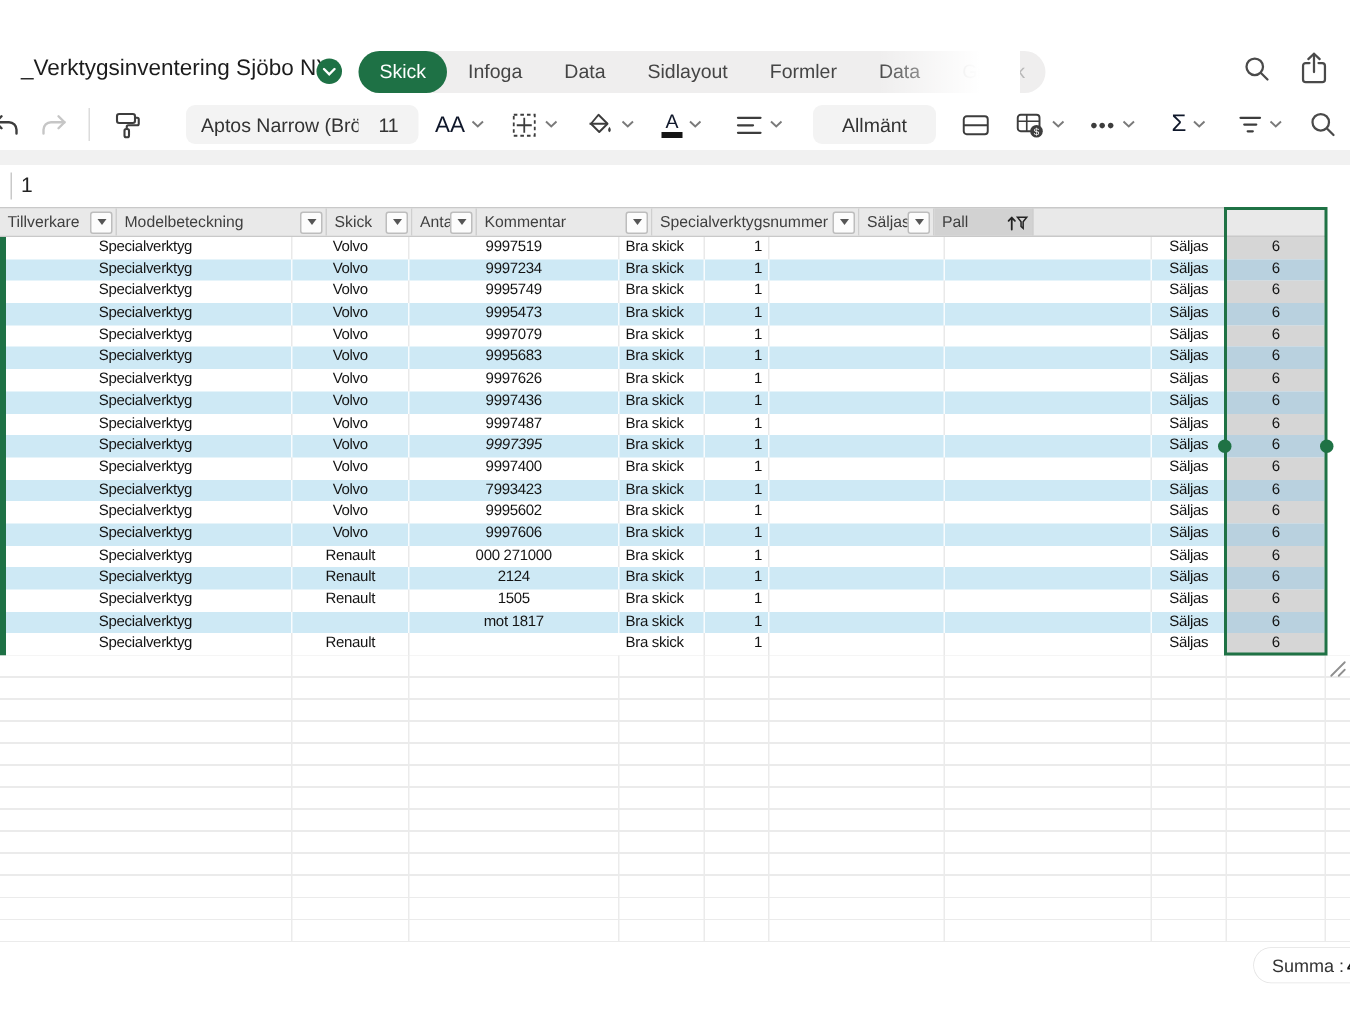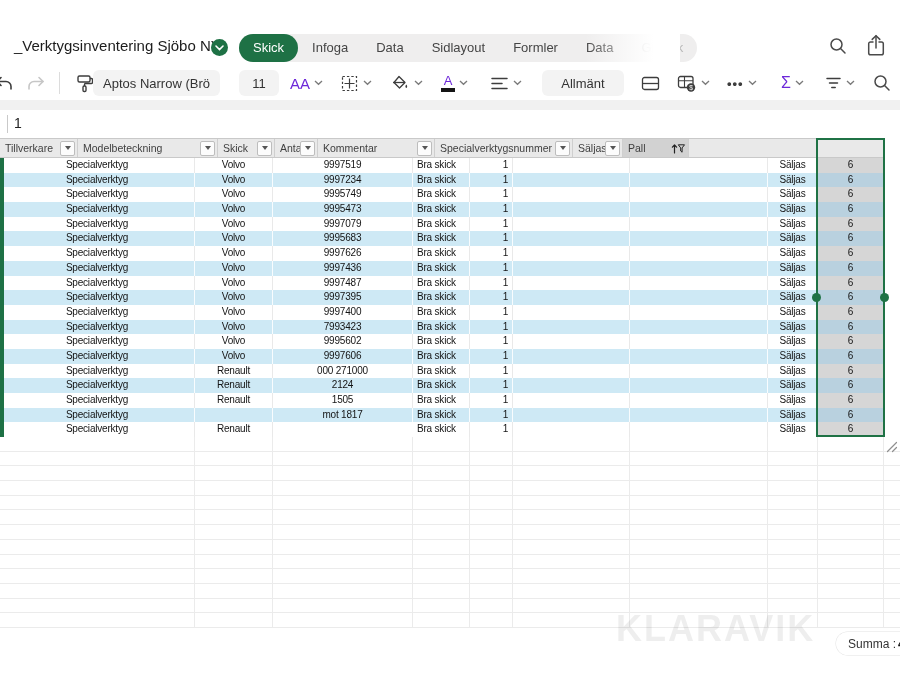--- a/index.html
+++ b/index.html
@@ -32,21 +32,21 @@
                background:linear-gradient(to right,rgba(255,255,255,0),#fff 72%);pointer-events:none;}
   .tb-search{position:absolute;left:828px;top:9px;}
   .tb-share{position:absolute;left:866px;top:7px;}
 
   
   .toolbar{position:absolute;top:66px;left:0;right:0;height:34px;background:#fff;}
   .toolbar>*{position:absolute;top:0;height:34px;display:flex;align-items:center;gap:4px;color:#3d3d3d;}
   .tsep{width:1px;background:#dcdcdc;height:22px !important;top:6px !important;}
   .field{background:#f3f3f3;border-radius:6px;height:26px !important;top:4px !important;
          font-size:13px;color:#333;justify-content:center;padding:0 10px;box-sizing:border-box;white-space:nowrap;overflow:hidden;}
-  .glyph{font-size:15px;color:#6d28d9;}
+  .glyph{font-size:15px;color:#0f172a;}
   .fontcolor-wrap{display:flex;flex-direction:column;align-items:center;line-height:1;}
   .fontcolor-wrap .bar{width:14px;height:3.5px;background:#151515;margin-top:1px;}
   .dots{font-size:13px;letter-spacing:1px;color:#3d3d3d;font-weight:700;}
 
   .toolbar-gap{position:absolute;top:100px;left:0;right:0;height:10px;background:#f1f1f1;}
 
   
   .formula-bar{position:absolute;top:110px;left:0;right:0;height:28px;background:#fff;}
   .fb-divider{position:absolute;left:7px;top:5px;bottom:5px;width:1px;background:#c9c9c9;}
   .fb-value{position:absolute;left:14px;top:5px;font-size:14px;color:#222;}
@@ -156,21 +156,21 @@
         </svg>
     </span>
     <span class="tsep" style="left:59px"></span>
     <span style="left:74px">
       <svg width="21" height="21" viewBox="0 0 21 21">
           <rect x="4" y="3" width="12" height="6" rx="1.5" fill="none" stroke="#3d3d3d" stroke-width="1.4"></rect>
           <path d="M16 5.5 h1.5 a1 1 0 0 1 1 1 v3 a1 1 0 0 1 -1 1 h-6 a1 1 0 0 0 -1 1 v1.5" fill="none" stroke="#3d3d3d" stroke-width="1.4"></path>
           <rect x="9" y="13" width="3" height="5.5" rx="1.2" fill="none" stroke="#3d3d3d" stroke-width="1.4"></rect>
         </svg>
     </span>
-    <span class="field" style="left:93px;width:127px">
+    <span class="field" style="left:124px;width:127px">
       <span>Aptos Narrow (Brö</span>
     </span>
     <span class="field" style="left:239px;width:40px">
       <span>11</span>
     </span>
     <span style="left:290px">
       <span class="glyph">AA</span>
       <svg width="9" height="6" viewBox="0 0 9 6">
           <polyline points="1,1 4.5,4.3 8,1" fill="none" stroke="#7a7a7a" stroke-width="1.3"></polyline>
         </svg>
@@ -416,21 +416,21 @@
           <div class="tcell a-left" style="width: 57px;">Bra skick</div>
           <div class="tcell a-right" style="width: 43px;">1</div>
           <div class="tcell a-left" style="width: 117px;"></div>
           <div class="tcell a-left" style="width: 138px;"></div>
           <div class="tcell a-center" style="width: 50px;">Säljas</div>
           <div class="tcell a-center selW" style="width: 66px;">6</div>
         </div>
         <div class="trow band">
           <div class="tcell a-center" style="width: 195px;">Specialverktyg</div>
           <div class="tcell a-center" style="width: 78px;">Volvo</div>
-          <div class="tcell a-center" style="width: 140px;">9997395</div>
+          <div class="tcell a-center" style="width: 140px; font-style: italic;">9997395</div>
           <div class="tcell a-left" style="width: 57px;">Bra skick</div>
           <div class="tcell a-right" style="width: 43px;">1</div>
           <div class="tcell a-left" style="width: 117px;"></div>
           <div class="tcell a-left" style="width: 138px;"></div>
           <div class="tcell a-center" style="width: 50px;">Säljas</div>
           <div class="tcell a-center selB" style="width: 66px;">6</div>
         </div>
         <div class="trow plain">
           <div class="tcell a-center" style="width: 195px;">Specialverktyg</div>
           <div class="tcell a-center" style="width: 78px;">Volvo</div>
@@ -546,21 +546,20 @@
     <div class="selection"></div>
     <span class="sel-handle left"></span>
     <span class="sel-handle right"></span>
     <span class="resize-glyph">
       <svg width="12" height="12" viewBox="0 0 12 12">
           <path d="M10.5 1.5 L1.5 10.5 M10.5 6.5 L6.5 10.5" stroke="#8f8f8f" stroke-width="1.2" stroke-linecap="round"></path>
         </svg>
     </span>
   </div>
 
-  <div class="watermark">KLARAVIK</div>
 
 
   <div class="summa-pill">
     <span>Summa :</span>
     <b>48</b>
   </div>
 
 </div>
 
 </body></html>

